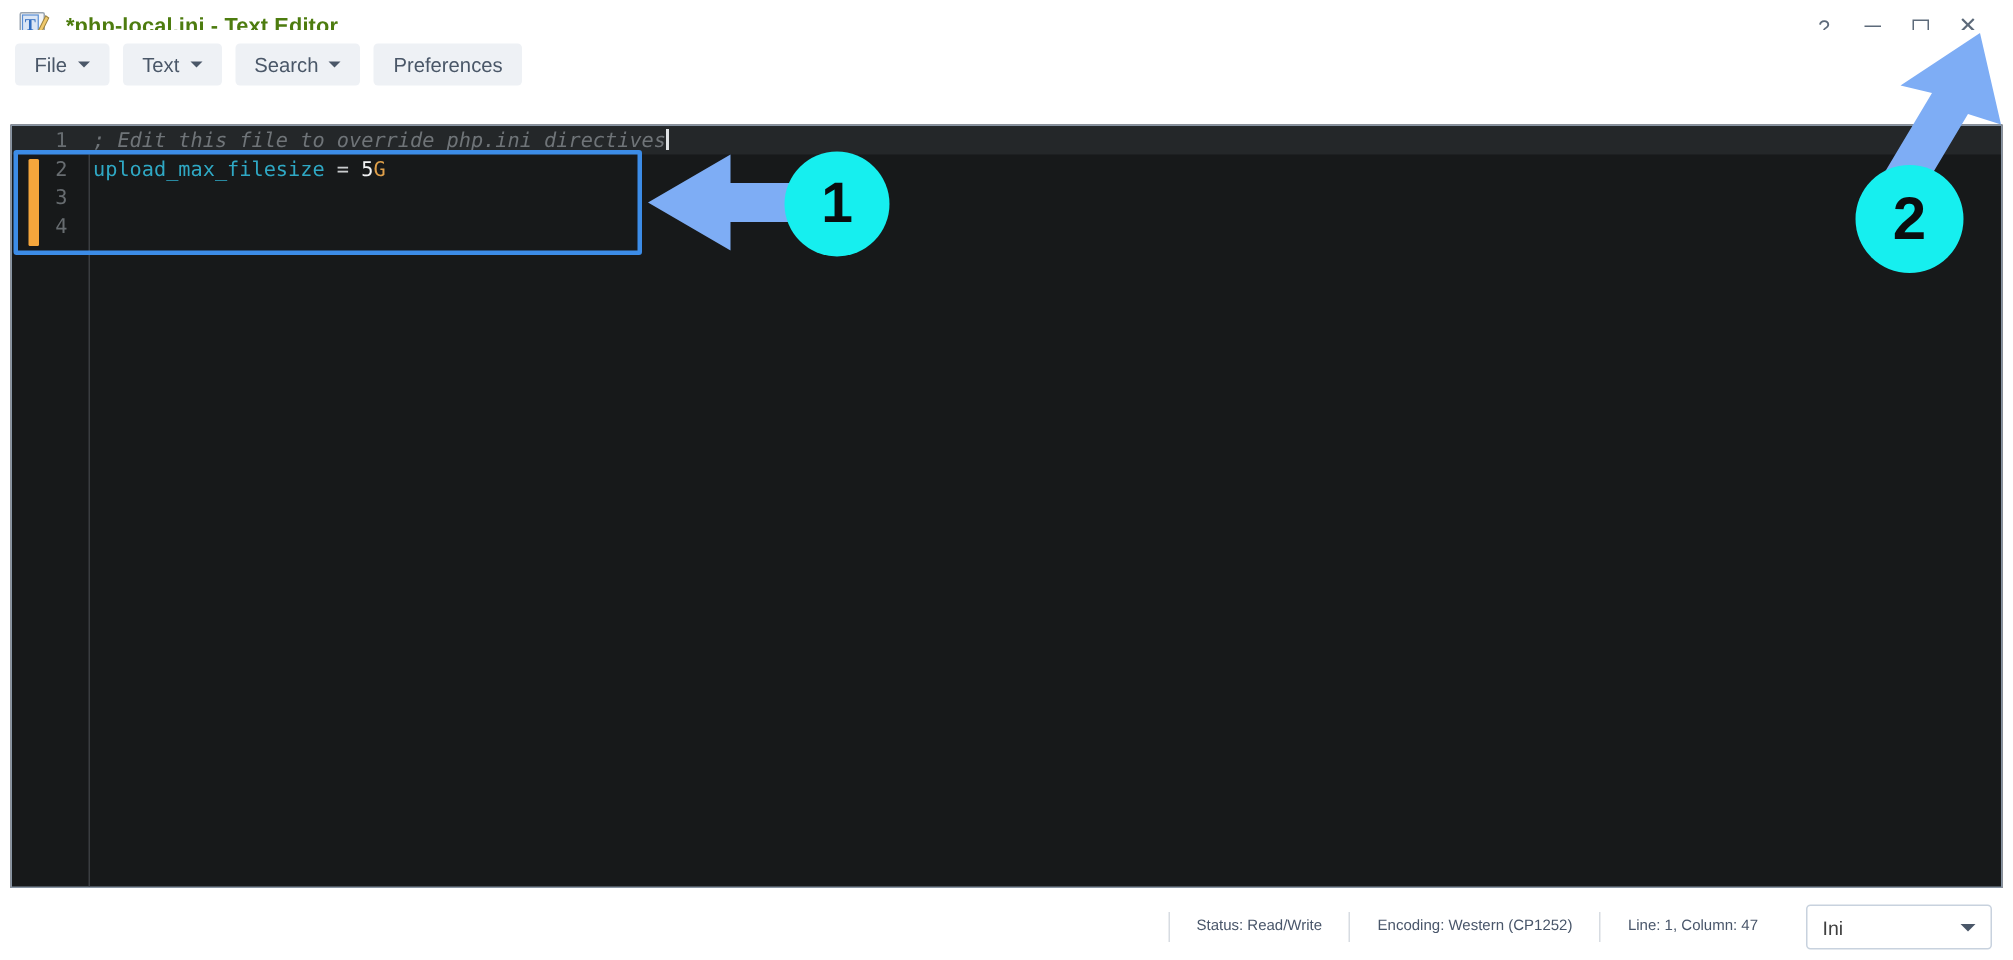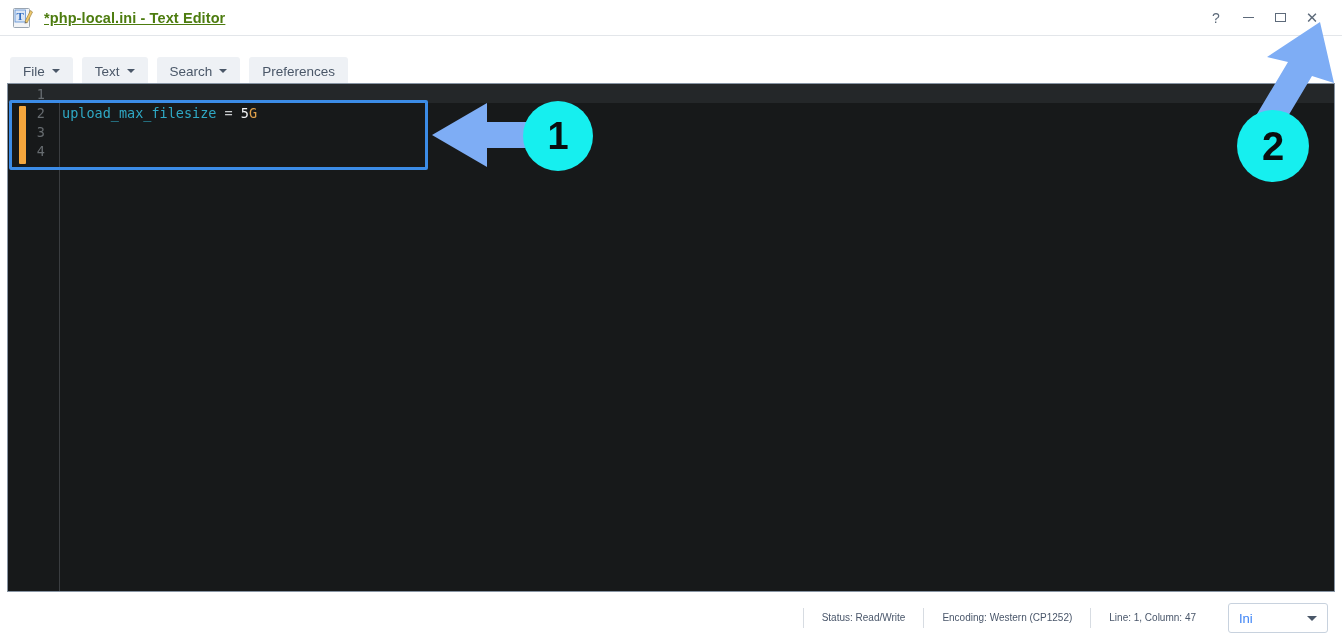--- a/index.html
+++ b/index.html
@@ -72,21 +72,21 @@
     display: block;
     width: 11px;
     height: 9px;
     border: 1.5px solid #5d6a7a;
     box-sizing: border-box;
   }
 
   
   .toolbar {
     position: absolute;
-    left: 0; top: 48px;
+    left: 0; top: 20px;
     width: 1342px;
     height: 46px;
     background: #ffffff;
     display: flex;
     align-items: center;
     padding-left: 10px;
     box-sizing: border-box;
   }
   .tb-btn {
     background: #eef1f5;
@@ -204,31 +204,31 @@
   .st-item {
     font-size: 10px;
     color: #49566a;
     padding: 0 18px;
     border-left: 1px solid #d7dce2;
     line-height: 20px;
     white-space: nowrap;
   }
   .lang-select {
     margin-left: 14px;
-    width: 100px;
+    width: 124px;
     height: 30px;
     border: 1px solid #c8d2de;
     border-radius: 3px;
     background: #ffffff;
     display: flex;
     align-items: center;
     padding: 0 10px;
     box-sizing: border-box;
     font-size: 13px;
-    color: #3b82f6;
+    color: #404040;
     cursor: default;
   }
   .lang-select .caret {
     margin-left: auto;
     border-top-color: #4a5768;
     border-left-width: 5px;
     border-right-width: 5px;
     border-top-width: 5.5px;
   }
 
@@ -299,21 +299,21 @@
     <span class="caret"></span>
   </div>
   <div class="tb-btn">
     <span>Preferences</span>
   </div>
 </div>
 
 <div class="editor">
   <div class="gutter-rule"></div>
   <div id="code-lines">
-      <div class="code-line current"><span class="lineno">1</span></div>
+      <div class="code-line current"><span class="lineno">1</span><span class="code-text"><span class="tok-comment">; Edit this file to override php.ini directives</span><span class="caret-bar"></span></span></div>
       <div class="code-line"><span class="lineno">2</span><span class="code-text"><span class="tok-key">upload_max_filesize</span><span class="tok-eq"> = </span><span class="tok-num">5</span><span class="tok-unit">G</span></span></div>
       <div class="code-line"><span class="lineno">3</span></div>
       <div class="code-line"><span class="lineno">4</span></div>
     </div>
   <div class="mod-marker"></div>
   <div class="hl-box"></div>
 </div>
 
 <div class="statusbar">
   <span class="st-item">Status: Read/Write</span>

